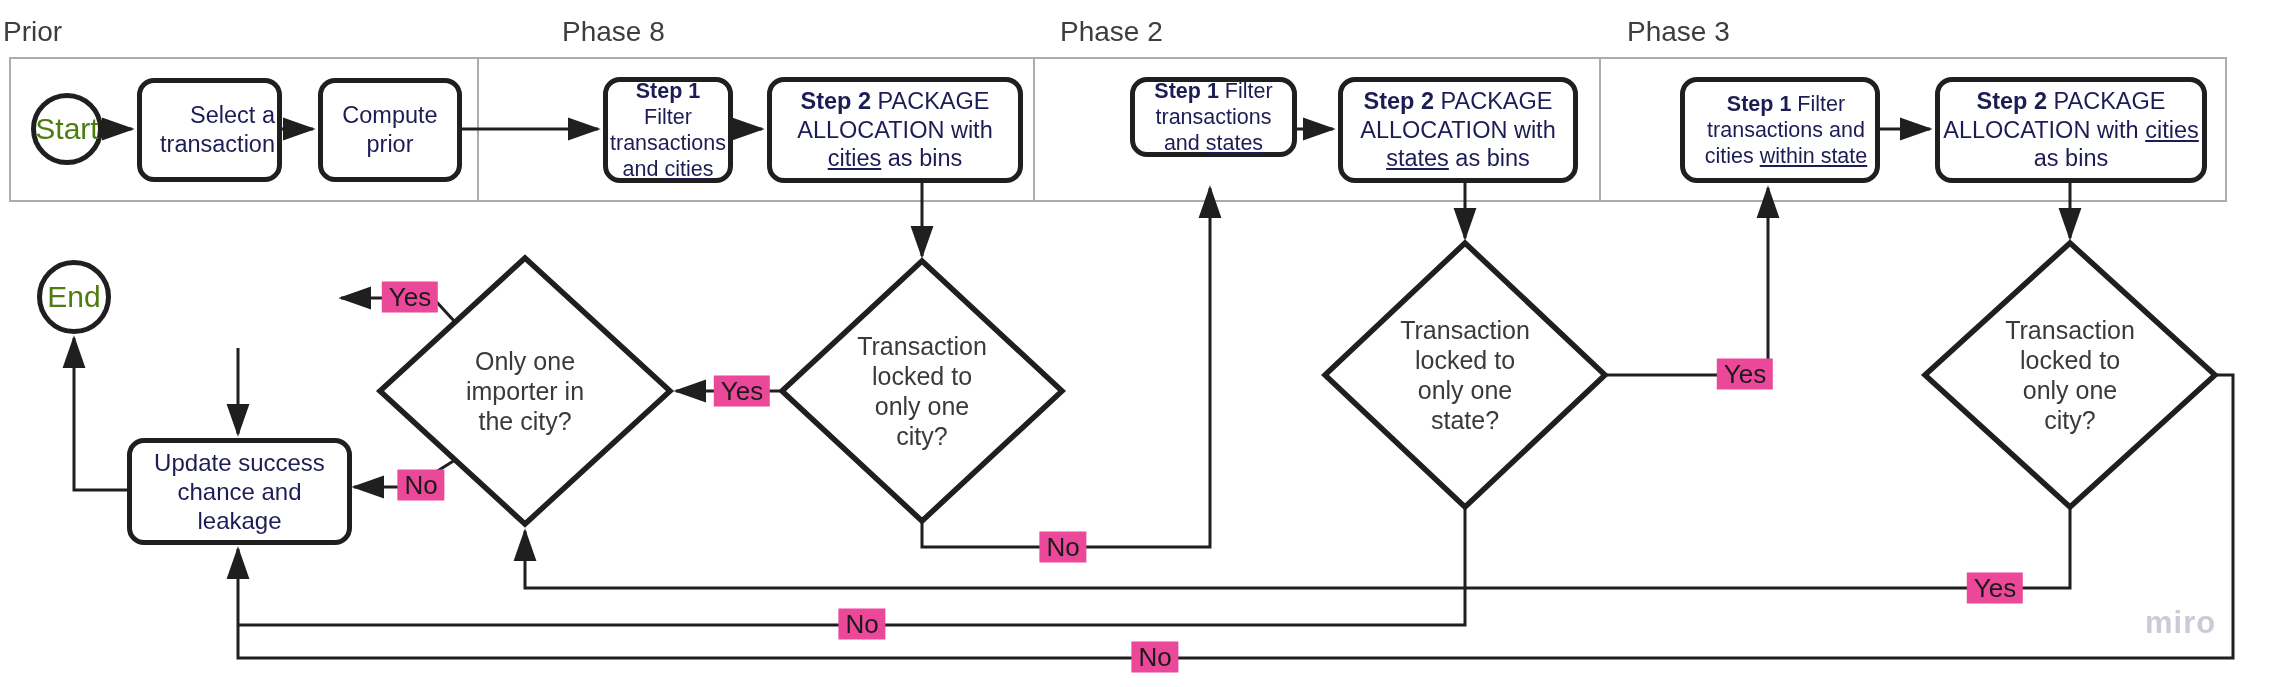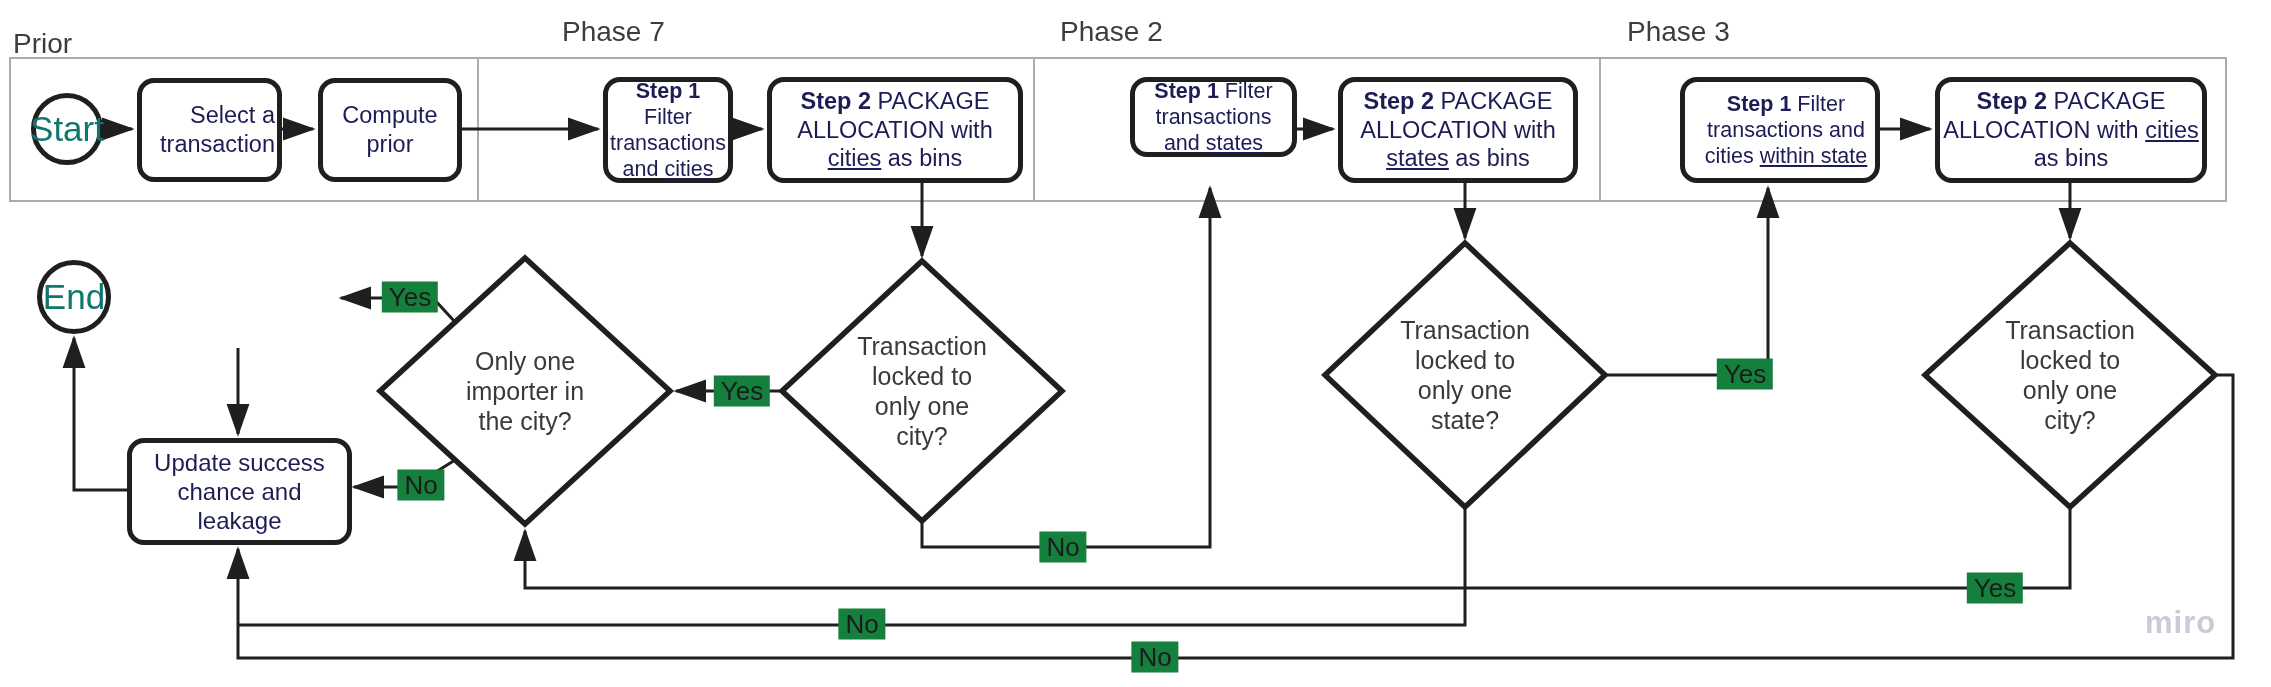--- a/index.html
+++ b/index.html
@@ -14,42 +14,42 @@
   .lane-title{position:absolute;top:16px;font-size:28px;color:#3d3d3d;z-index:1;white-space:nowrap;}
   
   #wires{position:absolute;left:0;top:0;z-index:2;}
   .edge{fill:none;stroke:#1f1f1f;stroke-width:3px;}
   .diamond{fill:#ffffff;stroke:#1f1f1f;stroke-width:5.5px;stroke-linejoin:miter;}
   
   .node{position:absolute;box-sizing:border-box;background:#ffffff;border:5px solid #1f1f1f;
         border-radius:17px;display:flex;align-items:center;justify-content:center;
         text-align:center;color:#1d1d55;z-index:3;line-height:1.22;padding:0 2px;}
   .node .inner{width:100%;}
-  .circle{border-radius:50%;color:#0f766e;font-size:35px;}
+  .circle{border-radius:50%;color:#4d7c0f;font-size:30px;}
   .stepfont{font-size:21.5px;}
   .procfont{font-size:23.5px;}
   .sidefont{font-size:24px;}
   .dtext{position:absolute;transform:translate(-50%,-50%);text-align:center;color:#3a3a3a;
          font-size:25px;line-height:1.2;z-index:3;}
-  .elabel{position:absolute;transform:translate(-50%,-50%);background:#15803d;color:#1b1b1b;
+  .elabel{position:absolute;transform:translate(-50%,-50%);background:#ec4899;color:#1b1b1b;
           font-size:26px;padding:0 7px;z-index:3;white-space:nowrap;}
   .watermark{position:absolute;left:2145px;top:605px;font-size:31px;font-weight:bold;
              color:#cbcbd7;letter-spacing:1px;z-index:3;}
 </style>
 </head>
 <body>
 
 <div id="canvas">
 
   <div class="strip"></div>
   <div class="lane-divider" style="left:477px;"></div>
   <div class="lane-divider" style="left:1033px;"></div>
   <div class="lane-divider" style="left:1599px;"></div>
-  <div class="lane-title" style="left:13px;margin-top:12px;">Prior</div>
-  <div class="lane-title" style="left:562px;">Phase 7</div>
+  <div class="lane-title" style="left:3px;">Prior</div>
+  <div class="lane-title" style="left:562px;">Phase 8</div>
   <div class="lane-title" style="left:1060px;text-align:right;">Phase 2</div>
   <div class="lane-title" style="left:1627px;">Phase 3</div>
 
   <svg id="wires" width="2271" height="687" viewBox="0 0 2271 687">
     <defs>
       <marker id="arrow" viewBox="0 0 10 7" refX="9.2" refY="3.5" markerWidth="11" markerHeight="8" orient="auto">
         <path d="M0,0 L10,3.5 L0,7 z" fill="#1f1f1f"></path>
       </marker>
     </defs>
 

